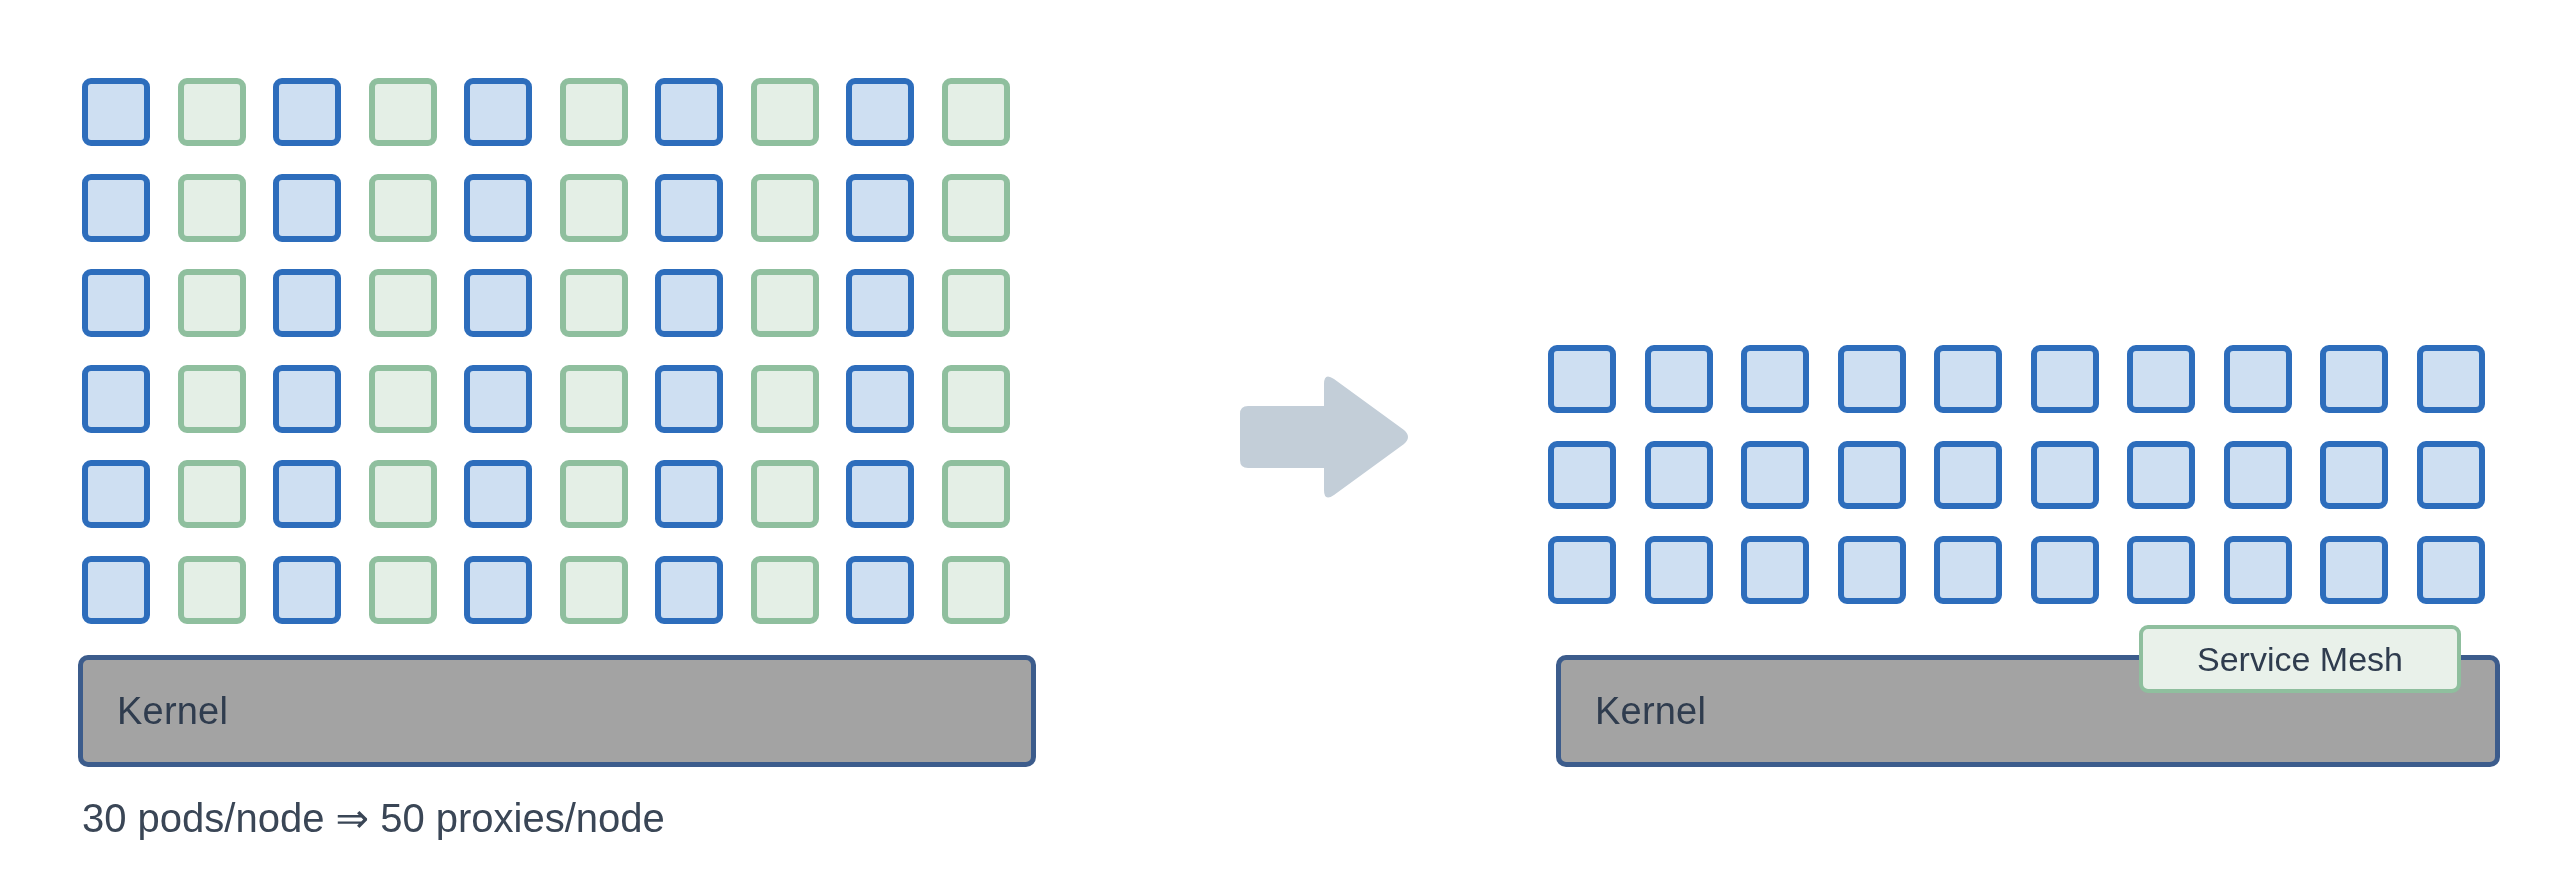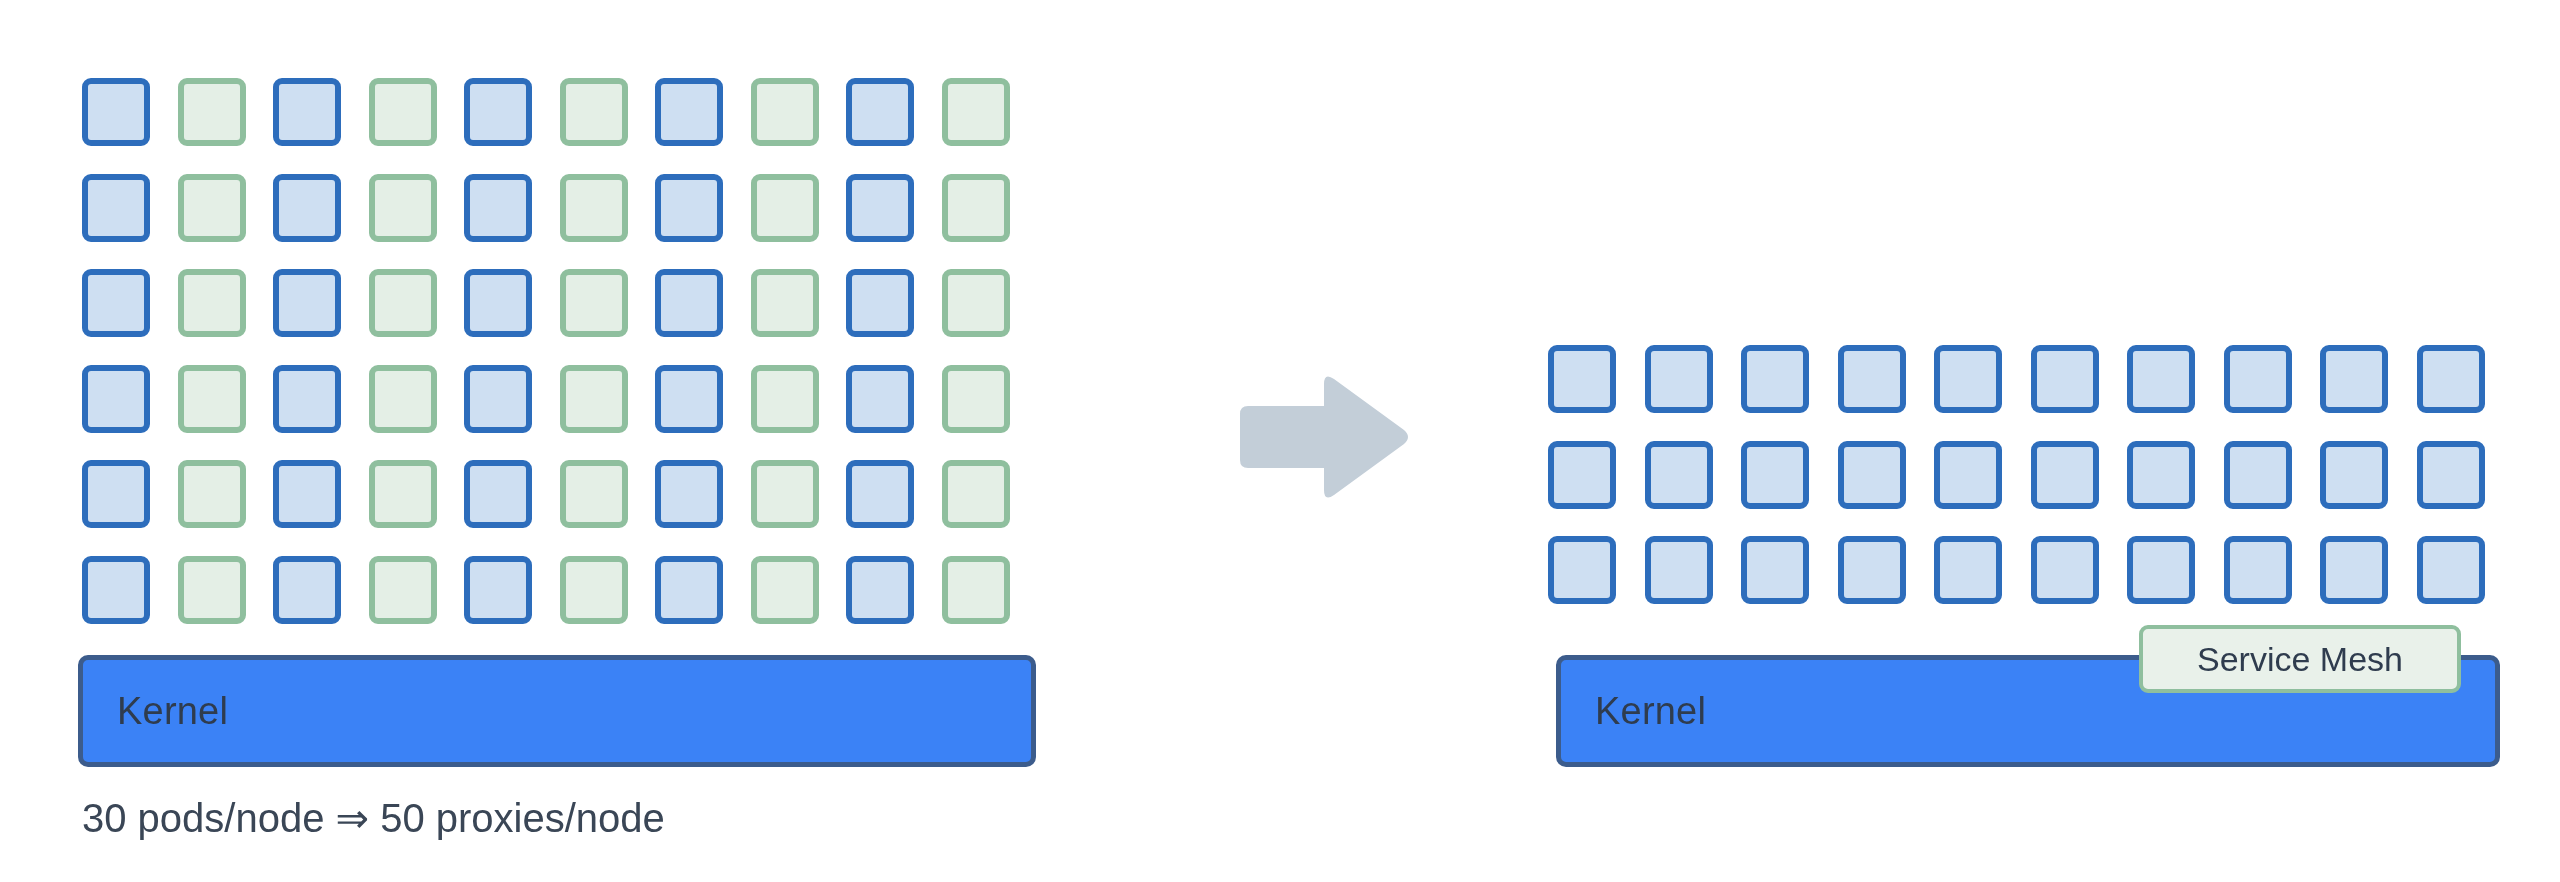--- a/index.html
+++ b/index.html
@@ -39,21 +39,21 @@
     border-color: #8fbf9e;
     background: #e4efe6;
   }
 
   
   .kernel-bar {
     position: absolute;
     box-sizing: border-box;
     border: 5px solid #3c5c8c;
     border-radius: 10px;
-    background: #3b82f6;
+    background: #a3a3a3;
     display: flex;
     align-items: center;
   }
   .kernel-label {
     margin-left: 34px;
     font-size: 38px;
     color: #2f3c4e;
     font-family: "Liberation Sans", sans-serif;
     letter-spacing: .2px;
     line-height: 1;

